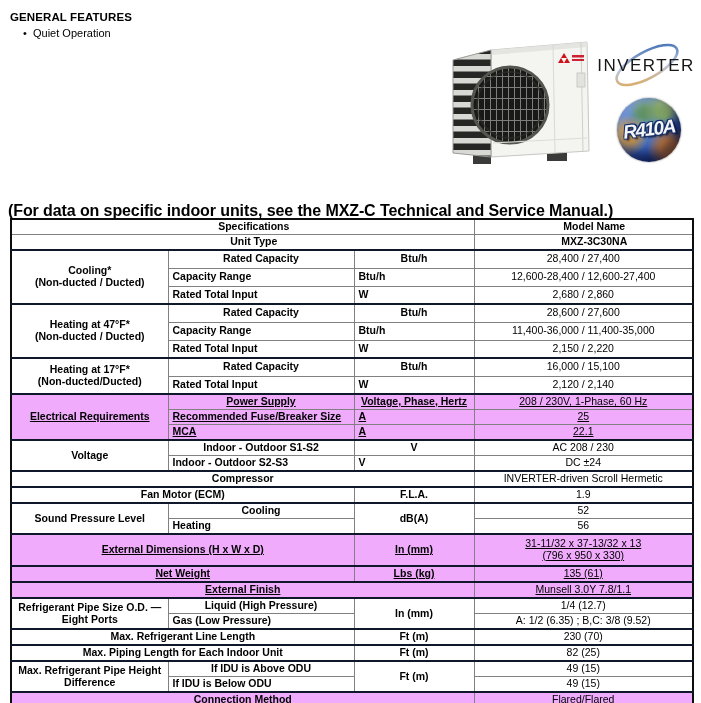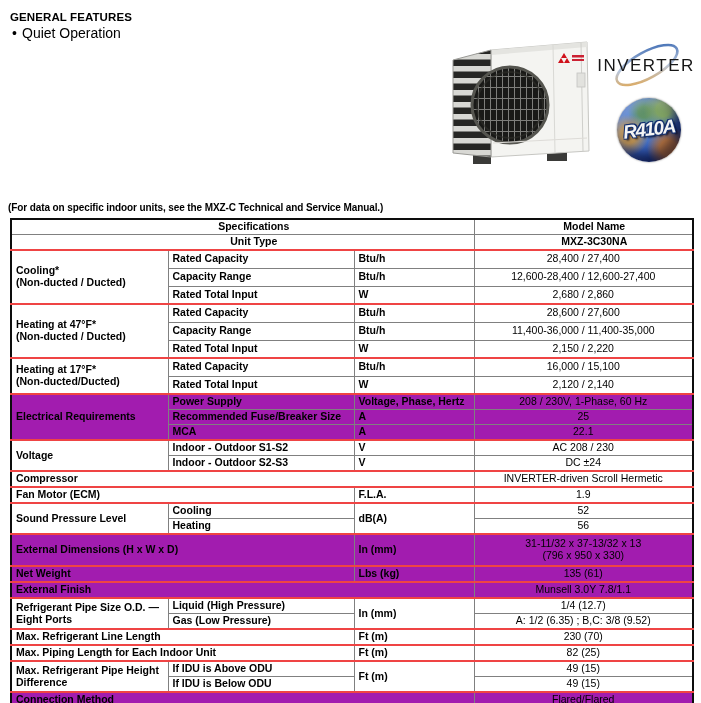--- a/index.html
+++ b/index.html
@@ -6,43 +6,43 @@
   body{
     width:701px;height:703px;position:relative;overflow:hidden;
     background:#ffffff;color:#000;
     font-family:"Liberation Sans","DejaVu Sans",sans-serif;
     -webkit-font-smoothing:antialiased;
   }
   
   #features{position:absolute;left:10px;top:11px;width:430px;}
   #features .ttl{font-size:11.5px;font-weight:bold;letter-spacing:.1px;}
   #features ul{margin:3px 0 0 2px;padding:0;list-style:none;}
-  #features li{font-size:14px;line-height:14px;}
+  #features li{font-size:11px;line-height:14px;margin-left:11px;}
   #features li .blt{display:inline-block;width:10px;}
   
-  #note{position:absolute;left:8px;top:202px;font-size:10px;font-weight:bold;letter-spacing:-.1px;text-align:right;}
+  #note{position:absolute;left:8px;top:202px;font-size:16px;font-weight:bold;letter-spacing:-.1px;text-align:right;}
   
   #spec{
     position:absolute;left:10px;top:218px;width:682px;
     border-collapse:collapse;table-layout:fixed;
     border:2px solid #0d0d0d;
     font-size:10.5px;line-height:1.12;
   }
   #spec td{
     border:1px solid #808080;
     padding:0 4px;height:14px;vertical-align:middle;
     white-space:pre-line;overflow:hidden;
   }
-  #spec tr.thick td{border-top:2px solid #ef4444;}
+  #spec tr.thick td{border-top:2px solid #0f172a;text-align:center;}
   #spec tr.tall{height:18px;}
   #spec tr.xtall{height:32px;}
   #spec td.lbl{font-weight:bold;text-align:left;}
   #spec td.val{font-weight:normal;text-align:center;}
   #spec td.hdr{font-weight:bold;text-align:center;padding-left:26px;}
-  #spec td.gray{background:#a21caf;}
+  #spec td.gray{background:#f0abfc;text-decoration:underline;}
   
   #unit{position:absolute;left:437px;top:33px;width:160px;height:136px;}
   
   #inv{position:absolute;left:590px;top:40px;width:112px;height:54px;}
   
   #r410a{
     position:absolute;left:617px;top:98px;width:64px;height:64px;border-radius:50%;
     background:
       radial-gradient(circle at 72% 18%, rgba(130,165,95,.95) 0 10%, rgba(130,165,95,0) 28%),
       radial-gradient(circle at 18% 58%, rgba(195,145,70,.9) 0 13%, rgba(195,145,70,0) 32%),

